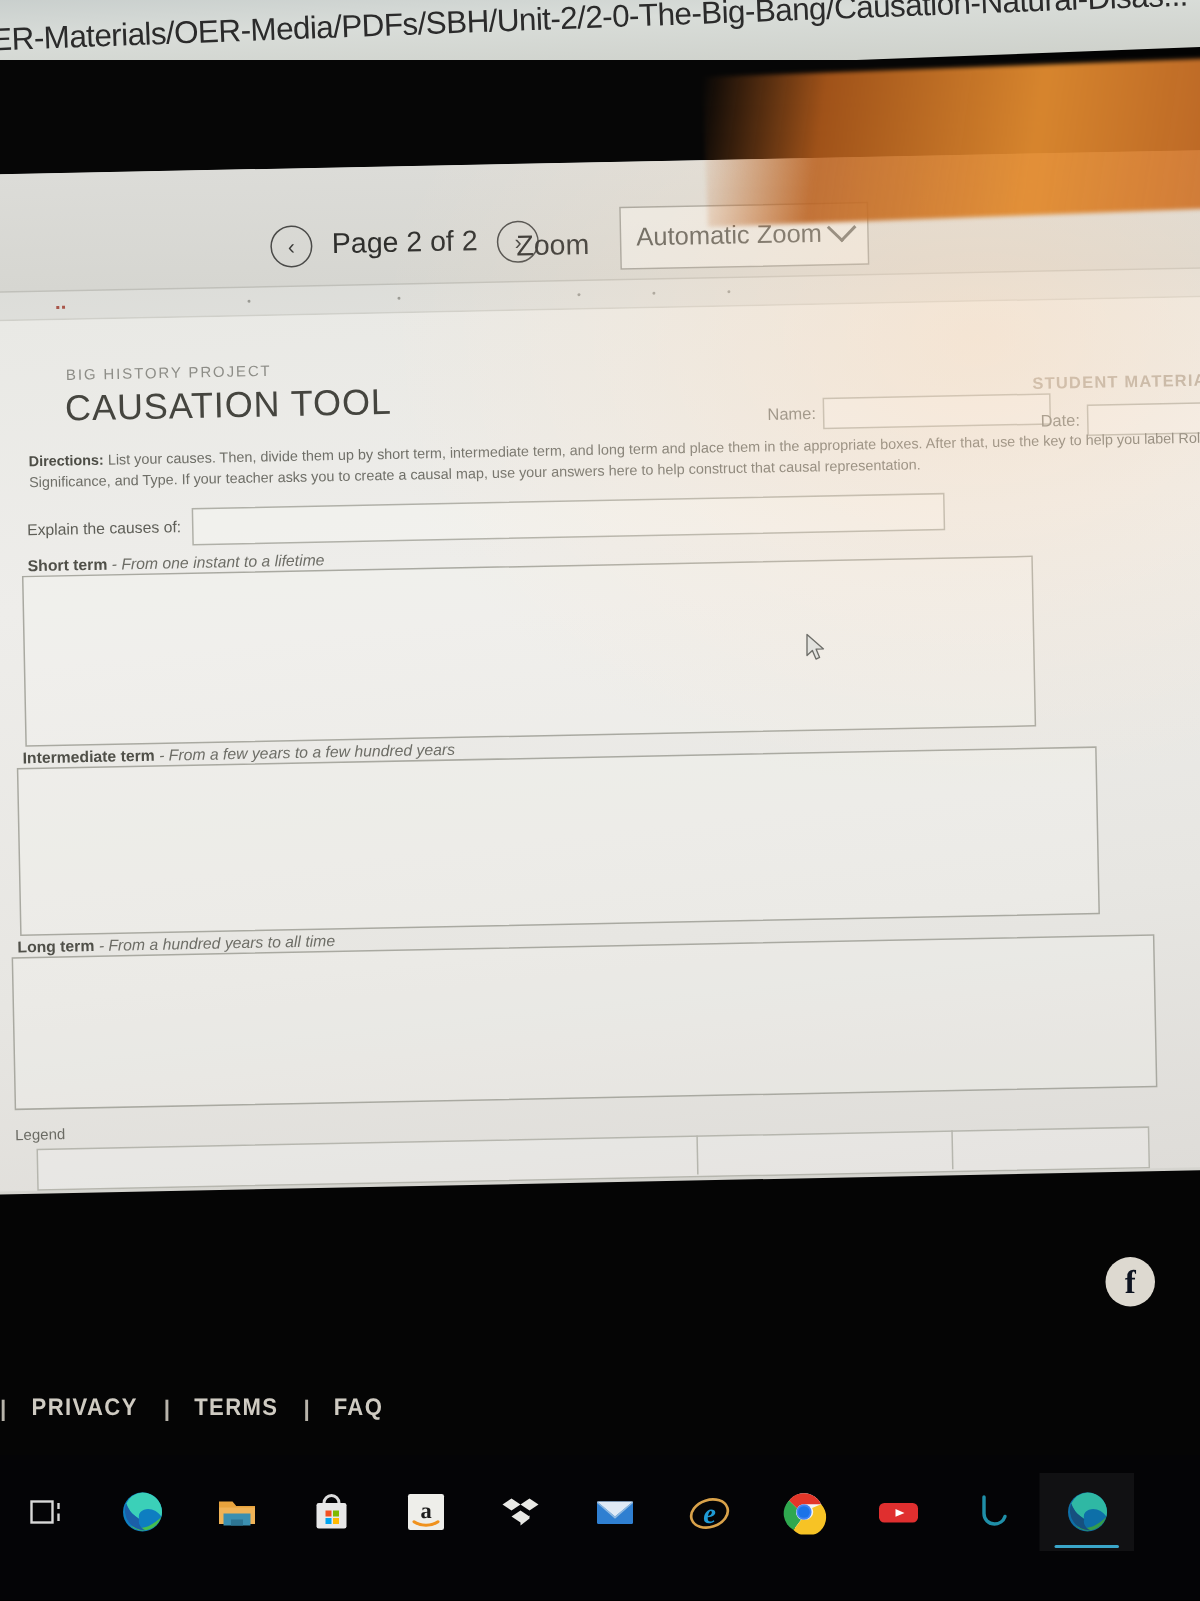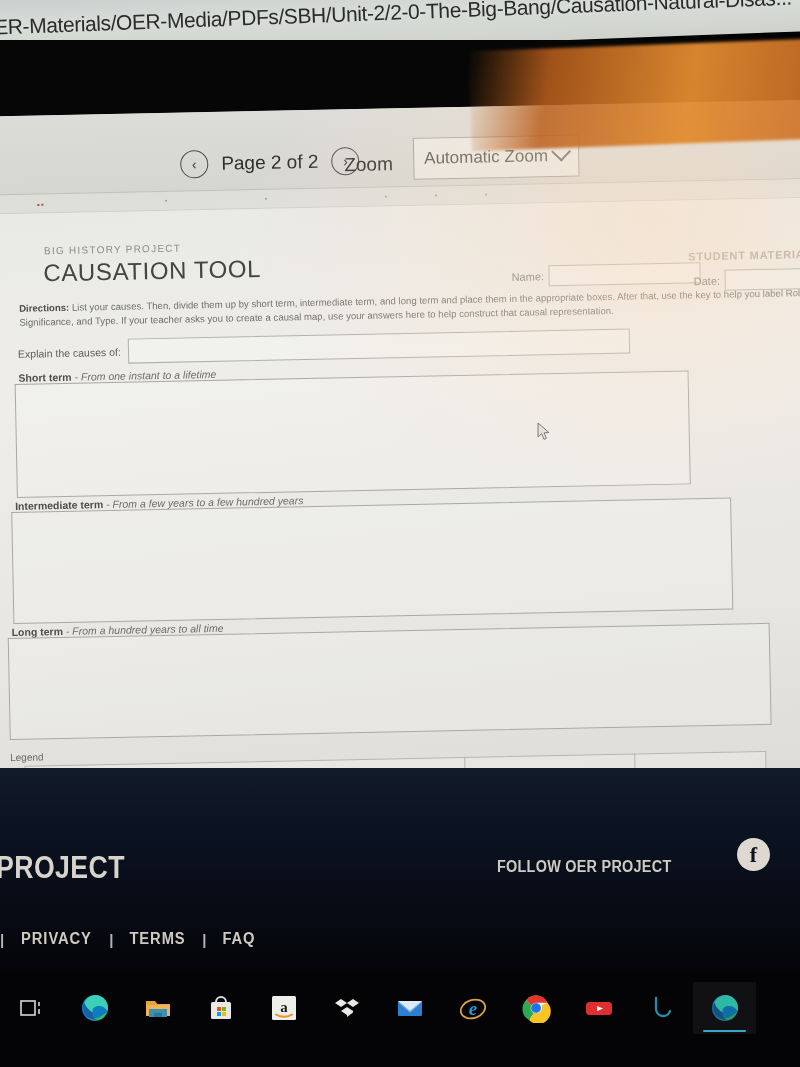--- a/index.html
+++ b/index.html
@@ -582,24 +582,20 @@
       <div class="legend-div" style="left:640px"></div>
     </div>
   </div>
 
   <div class="glare-band"></div>
 
   <svg class="cursor" viewBox="0 0 14 20">
     <path d="M1 1 L1 15 L4.6 11.6 L7 17.4 L9.4 16.3 L7.1 10.8 L12 10.6 Z" fill="#e2e2de" stroke="#6d6d68" stroke-width="0.9" stroke-linejoin="round"></path>
   </svg>
 
-  <div class="site-footer">
-    <div class="footer-brand">PROJECT</div>
-    <div class="footer-follow">FOLLOW OER PROJECT</div>
-  </div>
 
   <div class="fb-badge">f</div>
 
   <div class="footer-links">
     <span class="footer-sep">|</span>
     <span class="footer-link">PRIVACY</span>
     <span class="footer-sep">|</span>
     <span class="footer-link">TERMS</span>
     <span class="footer-sep">|</span>
     <span class="footer-link">FAQ</span>

